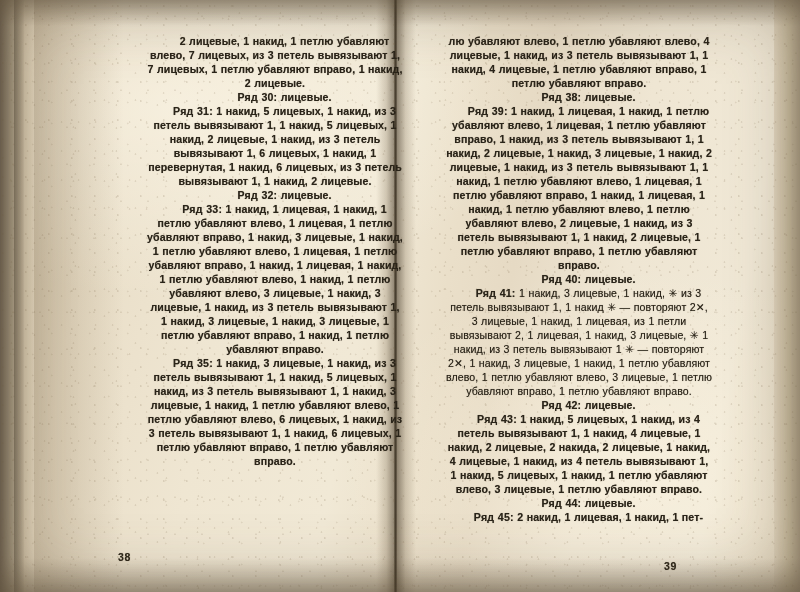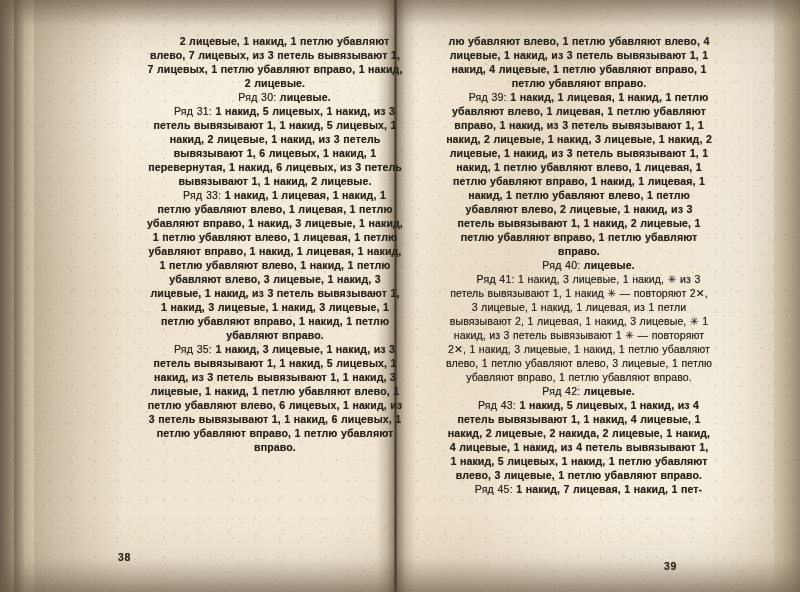--- a/index.html
+++ b/index.html
@@ -115,21 +115,21 @@
     margin-left: 28px;
   }
   .col-left  { left: 118px; width: 258px; }
   .col-right { left: 418px; width: 266px; }
 
   .para {
     margin: 0;
     text-indent: 19px;
   }
   .para.noindent { text-indent: 0; }
-  .rowlabel { font-weight: 400; letter-spacing: .2px; }
+  .rowlabel { font-weight: 700; letter-spacing: .2px; }
   .sym { font-weight: 400; }
 
   .pagenum {
     position: absolute;
     font-size: 10.5px;
     font-weight: 800;
     color: #2c2619;
     letter-spacing: .6px;
     text-shadow: 0 0 .7px rgba(40,32,20,.5);
   }
@@ -153,32 +153,35 @@
   <div class="edge-right"></div>
   <div class="top-shade"></div>
   <div class="bottom-shade"></div>
   <div class="gutter"></div>
   <div class="gutter-line"></div>
 
   <div class="col col-left blur">
     <p class="para"><span>2 лицевые, 1 накид, 1 петлю убавляют влево, 7 лицевых, из 3 петель вывязывают 1, 7 лицевых, 1 петлю убавляют вправо, 1 накид, 2 лицевые.</span></p>
     <p class="para"><span class="rowlabel">Ряд 30:</span><span> лицевые.</span></p>
     <p class="para"><span class="rowlabel">Ряд 31:</span><span> 1 накид, 5 лицевых, 1 накид, из 3 петель вывязывают 1, 1 накид, 5 лицевых, 1 накид, 2 лицевые, 1 накид, из 3 петель вывязывают 1, 6 лицевых, 1 накид, 1 перевернутая, 1 накид, 6 лицевых, из 3 петель вывязывают 1, 1 накид, 2 лицевые.</span></p>
+    <p class="para"><span class="rowlabel">Ряд 32:</span><span> лицевые.</span></p>
     <p class="para"><span class="rowlabel">Ряд 33:</span><span> 1 накид, 1 лицевая, 1 накид, 1 петлю убавляют влево, 1 лицевая, 1 петлю убавляют вправо, 1 накид, 3 лицевые, 1 накид, 1 петлю убавляют влево, 1 лицевая, 1 петлю убавляют вправо, 1 накид, 1 лицевая, 1 накид, 1 петлю убавляют влево, 1 накид, 1 петлю убавляют влево, 3 лицевые, 1 накид, 3 лицевые, 1 накид, из 3 петель вывязывают 1, 1 накид, 3 лицевые, 1 накид, 3 лицевые, 1 петлю убавляют вправо, 1 накид, 1 петлю убавляют вправо.</span></p>
     <p class="para"><span class="rowlabel">Ряд 35:</span><span> 1 накид, 3 лицевые, 1 накид, из 3 петель вывязывают 1, 1 накид, 5 лицевых, 1 накид, из 3 петель вывязывают 1, 1 накид, 3 лицевые, 1 накид, 1 петлю убавляют влево, 1 петлю убавляют влево, 6 лицевых, 1 накид, из 3 петель вывязывают 1, 1 накид, 6 лицевых, 1 петлю убавляют вправо, 1 петлю убавляют вправо.</span></p>
   </div>
 
   <div class="col col-right blur">
     <p class="para noindent"><span>лю убавляют влево, 1 петлю убавляют влево, 4 лицевые, 1 накид, из 3 петель вывязывают 1, 1 накид, 4 лицевые, 1 петлю убавляют вправо, 1 петлю убавляют вправо.</span></p>
+    <p class="para"><span class="rowlabel">Ряд 38:</span><span> лицевые.</span></p>
     <p class="para"><span class="rowlabel">Ряд 39:</span><span> 1 накид, 1 лицевая, 1 накид, 1 петлю убавляют влево, 1 лицевая, 1 петлю убавляют вправо, 1 накид, из 3 петель вывязывают 1, 1 накид, 2 лицевые, 1 накид, 3 лицевые, 1 накид, 2 лицевые, 1 накид, из 3 петель вывязывают 1, 1 накид, 1 петлю убавляют влево, 1 лицевая, 1 петлю убавляют вправо, 1 накид, 1 лицевая, 1 накид, 1 петлю убавляют влево, 1 петлю убавляют влево, 2 лицевые, 1 накид, из 3 петель вывязывают 1, 1 накид, 2 лицевые, 1 петлю убавляют вправо, 1 петлю убавляют вправо.</span></p>
     <p class="para"><span class="rowlabel">Ряд 40:</span><span> лицевые.</span></p>
     <p class="para"><span class="rowlabel">Ряд 41:</span><span class="sym"> 1 накид, 3 лицевые, 1 накид, ✳ из 3 петель вывязывают 1, 1 накид ✳ — повторяют 2✕, 3 лицевые, 1 накид, 1 лицевая, из 1 петли вывязывают 2, 1 лицевая, 1 накид, 3 лицевые, ✳ 1 накид, из 3 петель вывязывают 1 ✳ — повторяют 2✕, 1 накид, 3 лицевые, 1 накид, 1 петлю убавляют влево, 1 петлю убавляют влево, 3 лицевые, 1 петлю убавляют вправо, 1 петлю убавляют вправо.</span></p>
     <p class="para"><span class="rowlabel">Ряд 42:</span><span> лицевые.</span></p>
     <p class="para"><span class="rowlabel">Ряд 43:</span><span> 1 накид, 5 лицевых, 1 накид, из 4 петель вывязывают 1, 1 накид, 4 лицевые, 1 накид, 2 лицевые, 2 накида, 2 лицевые, 1 накид, 4 лицевые, 1 накид, из 4 петель вывязывают 1, 1 накид, 5 лицевых, 1 накид, 1 петлю убавляют влево, 3 лицевые, 1 петлю убавляют вправо.</span></p>
-    <p class="para"><span class="rowlabel">Ряд 45:</span><span> 1 накид, 7 лицевая, 1 накид, 1 пет-</span></p>
+    <p class="para"><span class="rowlabel">Ряд 44:</span><span> лицевые.</span></p>
+    <p class="para"><span class="rowlabel">Ряд 45:</span><span> 2 накид, 1 лицевая, 1 накид, 1 пет-</span></p>
   </div>
 
   <div class="pagenum pagenum-left blur">38</div>
   <div class="pagenum pagenum-right blur">39</div>
 
   <div class="speckle"></div>
   <div class="vignette"></div>
 </div>
 
 </body></html>

